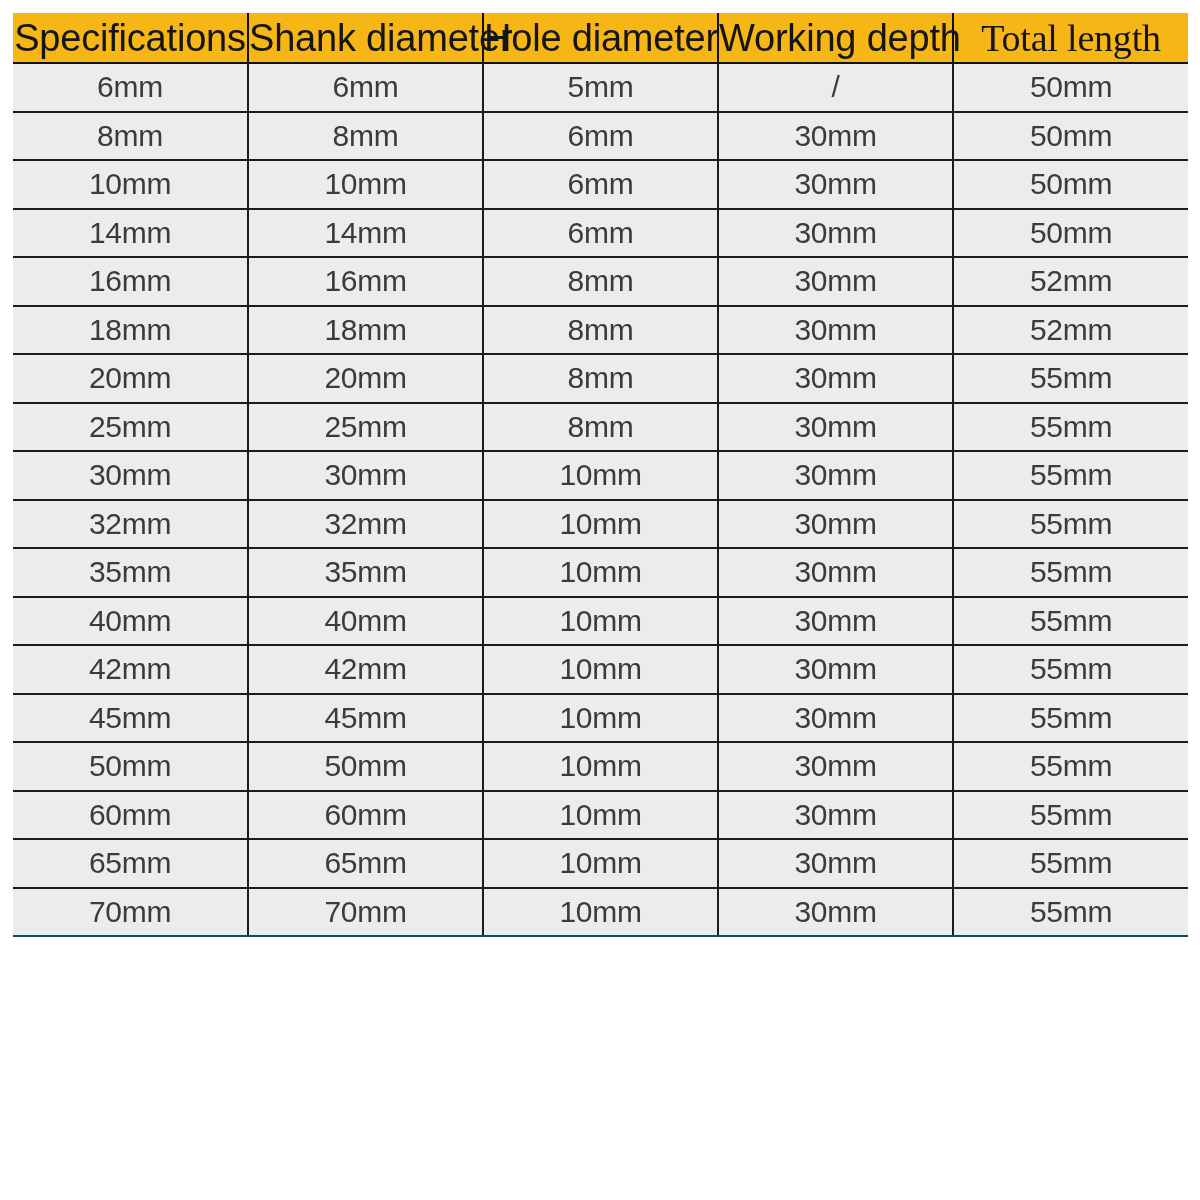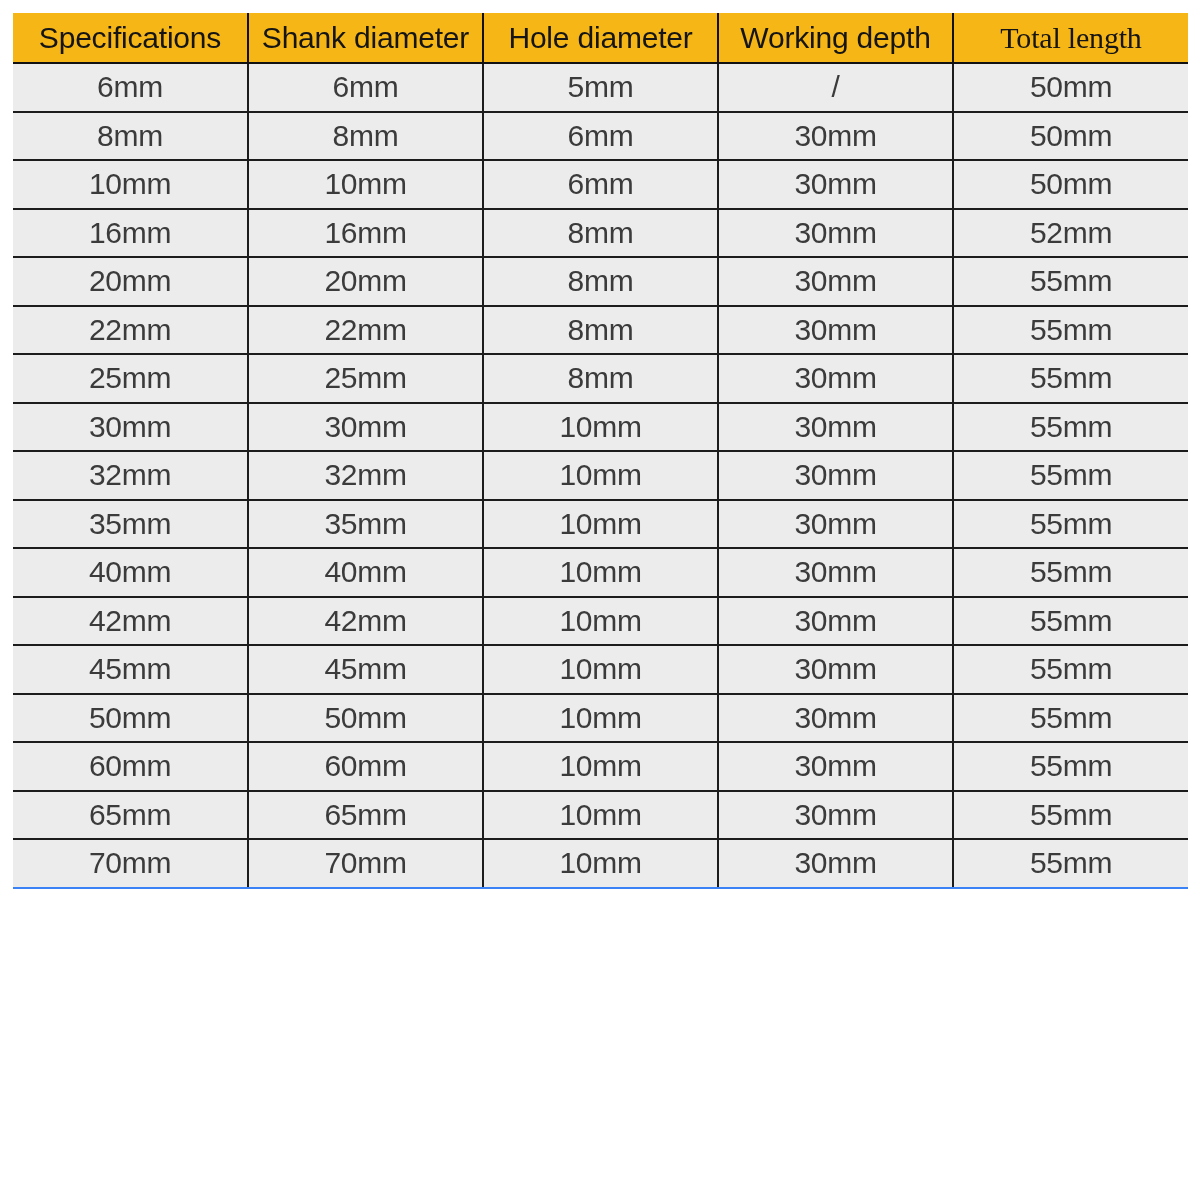--- a/index.html
+++ b/index.html
@@ -36,21 +36,21 @@
     padding: 0;
     margin: 0;
     text-align: center;
     vertical-align: middle;
     box-sizing: border-box;
   }
   .spec-table thead th {
     height: 50px;
     background: #F6B616;
     color: #151515;
-    font-size: 30px;
+    font-size: 38px;
     font-weight: 400;
     font-family: "Liberation Sans Narrow", "Liberation Sans", sans-serif;
     letter-spacing: -0.2px;
     border-right: 2px solid #111111;
     border-bottom: 2px solid #111111;
     line-height: 48px;
     white-space: nowrap;
   }
   .spec-table thead th:last-child {
     border-right: none;
@@ -66,21 +66,21 @@
     letter-spacing: -0.3px;
     border-right: 2px solid #1C1C1C;
     border-bottom: 2px solid #1C1C1C;
     line-height: 46px;
     white-space: nowrap;
   }
   .spec-table tbody td:last-child {
     border-right: none;
   }
   .spec-table tbody tr:last-child td {
-    border-bottom: 2px solid #3b82f6;
+    border-bottom: 2px solid #0c4a6e;
   }
 </style>
 </head>
 <body>
 
 <div class="page">
   <table class="spec-table">
     <colgroup>
       <col>
         <col>
@@ -113,36 +113,43 @@
           <td>50mm</td>
         </tr>
         <tr>
           <td>10mm</td>
           <td>10mm</td>
           <td>6mm</td>
           <td>30mm</td>
           <td>50mm</td>
         </tr>
         <tr>
+          <td>14mm</td>
+          <td>14mm</td>
+          <td>6mm</td>
+          <td>30mm</td>
+          <td>50mm</td>
+        </tr>
+        <tr>
           <td>16mm</td>
           <td>16mm</td>
           <td>8mm</td>
           <td>30mm</td>
           <td>52mm</td>
         </tr>
         <tr>
+          <td>18mm</td>
+          <td>18mm</td>
+          <td>8mm</td>
+          <td>30mm</td>
+          <td>52mm</td>
+        </tr>
+        <tr>
           <td>20mm</td>
           <td>20mm</td>
-          <td>8mm</td>
-          <td>30mm</td>
-          <td>55mm</td>
-        </tr>
-        <tr>
-          <td>22mm</td>
-          <td>22mm</td>
           <td>8mm</td>
           <td>30mm</td>
           <td>55mm</td>
         </tr>
         <tr>
           <td>25mm</td>
           <td>25mm</td>
           <td>8mm</td>
           <td>30mm</td>
           <td>55mm</td>

